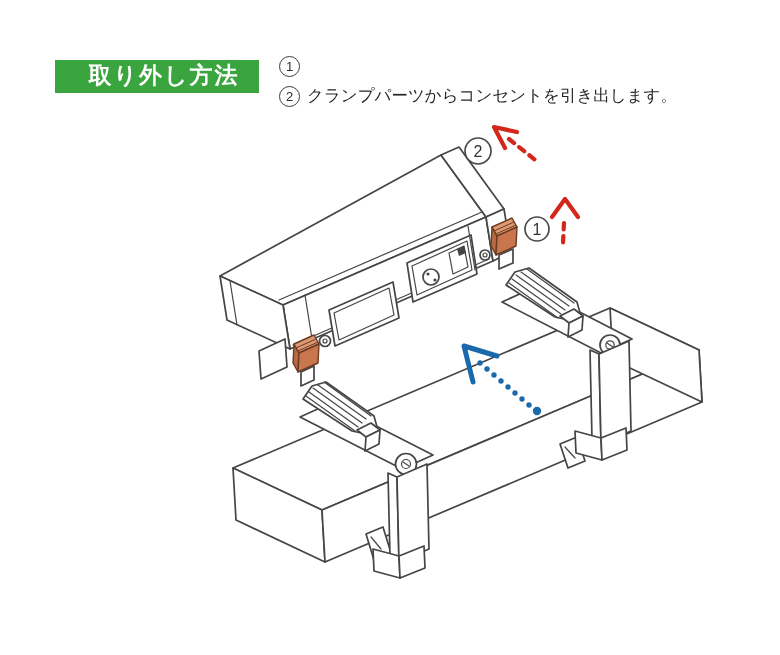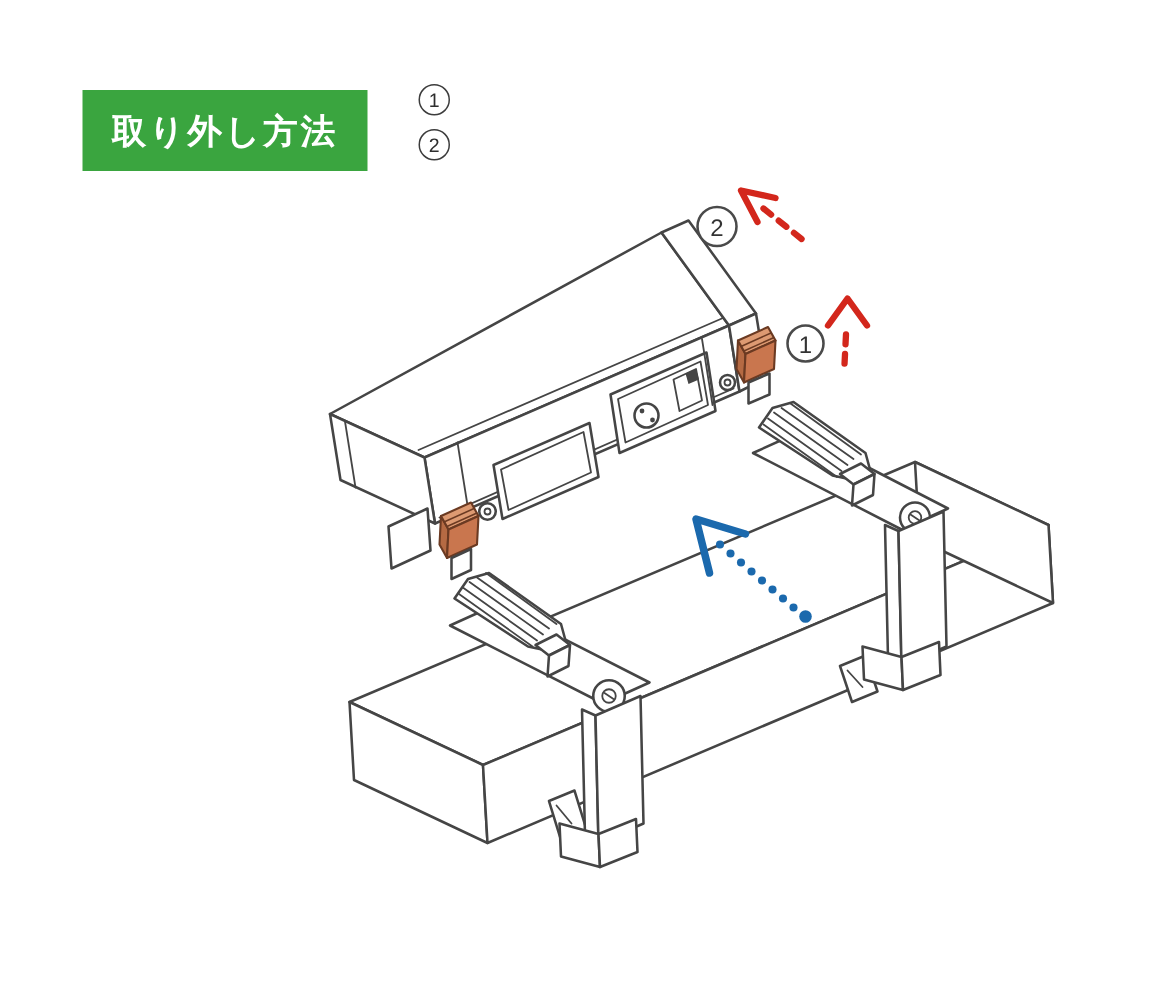--- a/index.html
+++ b/index.html
@@ -6,24 +6,24 @@
     --green:#3aa53f; --title_text:#ffffff; --line:#454545; --ink:#262626;
     --red:#d3271c; --blue:#1b69ad;
     --clip_light:#dd9a72; --clip_mid:#c9764e; --clip_dark:#b56a43; --clip_edge:#6b3a22;
   }
   html,body{margin:0;padding:0;background:#fff;}
   .canvas{
     position:relative;width:780px;height:655px;background:#fff;overflow:hidden;
     font-family:"Liberation Sans","DejaVu Sans",sans-serif;color:var(--ink);
   }
   .title-box{
-    position:absolute;left:55px;top:60px;width:190px;height:54px;
+    position:absolute;left:55px;top:60px;width:190px;height:33px;
     background:var(--green);color:var(--title_text);
-    display:flex;align-items:center;justify-content:center;
-    font-size:23px;font-weight:bold;letter-spacing:2px;
+    display:flex;justify-content:center;
+    font-size:23px;font-weight:bold;letter-spacing:2px;padding-left:14px;
   }
   .instructions{position:absolute;left:279px;top:51px;}
   .instr-line{display:flex;align-items:center;height:30px;font-size:16.5px;color:var(--ink);}
   .circ-num{
     flex:none;width:19px;height:19px;border:1.6px solid #3c3c3c;border-radius:50%;
     display:inline-flex;align-items:center;justify-content:center;
     font-size:13px;line-height:1;margin-right:7px;color:#2e2e2e;
   }
   svg{position:absolute;left:0;top:0;}
   .ln{fill:#fff;stroke:var(--line);stroke-width:1.7;stroke-linejoin:round;stroke-linecap:round;}
@@ -48,20 +48,21 @@
   <div class="title-box">
     <span>取り外し方法</span>
   </div>
 
   <div class="instructions">
     <div class="instr-line">
       <span class="circ-num">1</span>
     </div>
     <div class="instr-line">
       <span class="circ-num">2</span>
+      <span>クランプパーツからコンセントを引き出します。</span>
     </div>
   </div>
 
   <svg width="780" height="655" viewBox="0 0 780 655">
 
     <g>
       <path class="ln" d="M233,468 L610,308 L699,350 L322,510 Z"></path>
       <path class="ln" d="M233,468 L322,510 L325,562 L236,520 Z"></path>
       <path class="ln" d="M322,510 L699,350 L702,402 L325,562 Z"></path>
       <path class="ln" d="M610,308 L699,350 L702,402 L613,360 Z"></path>

